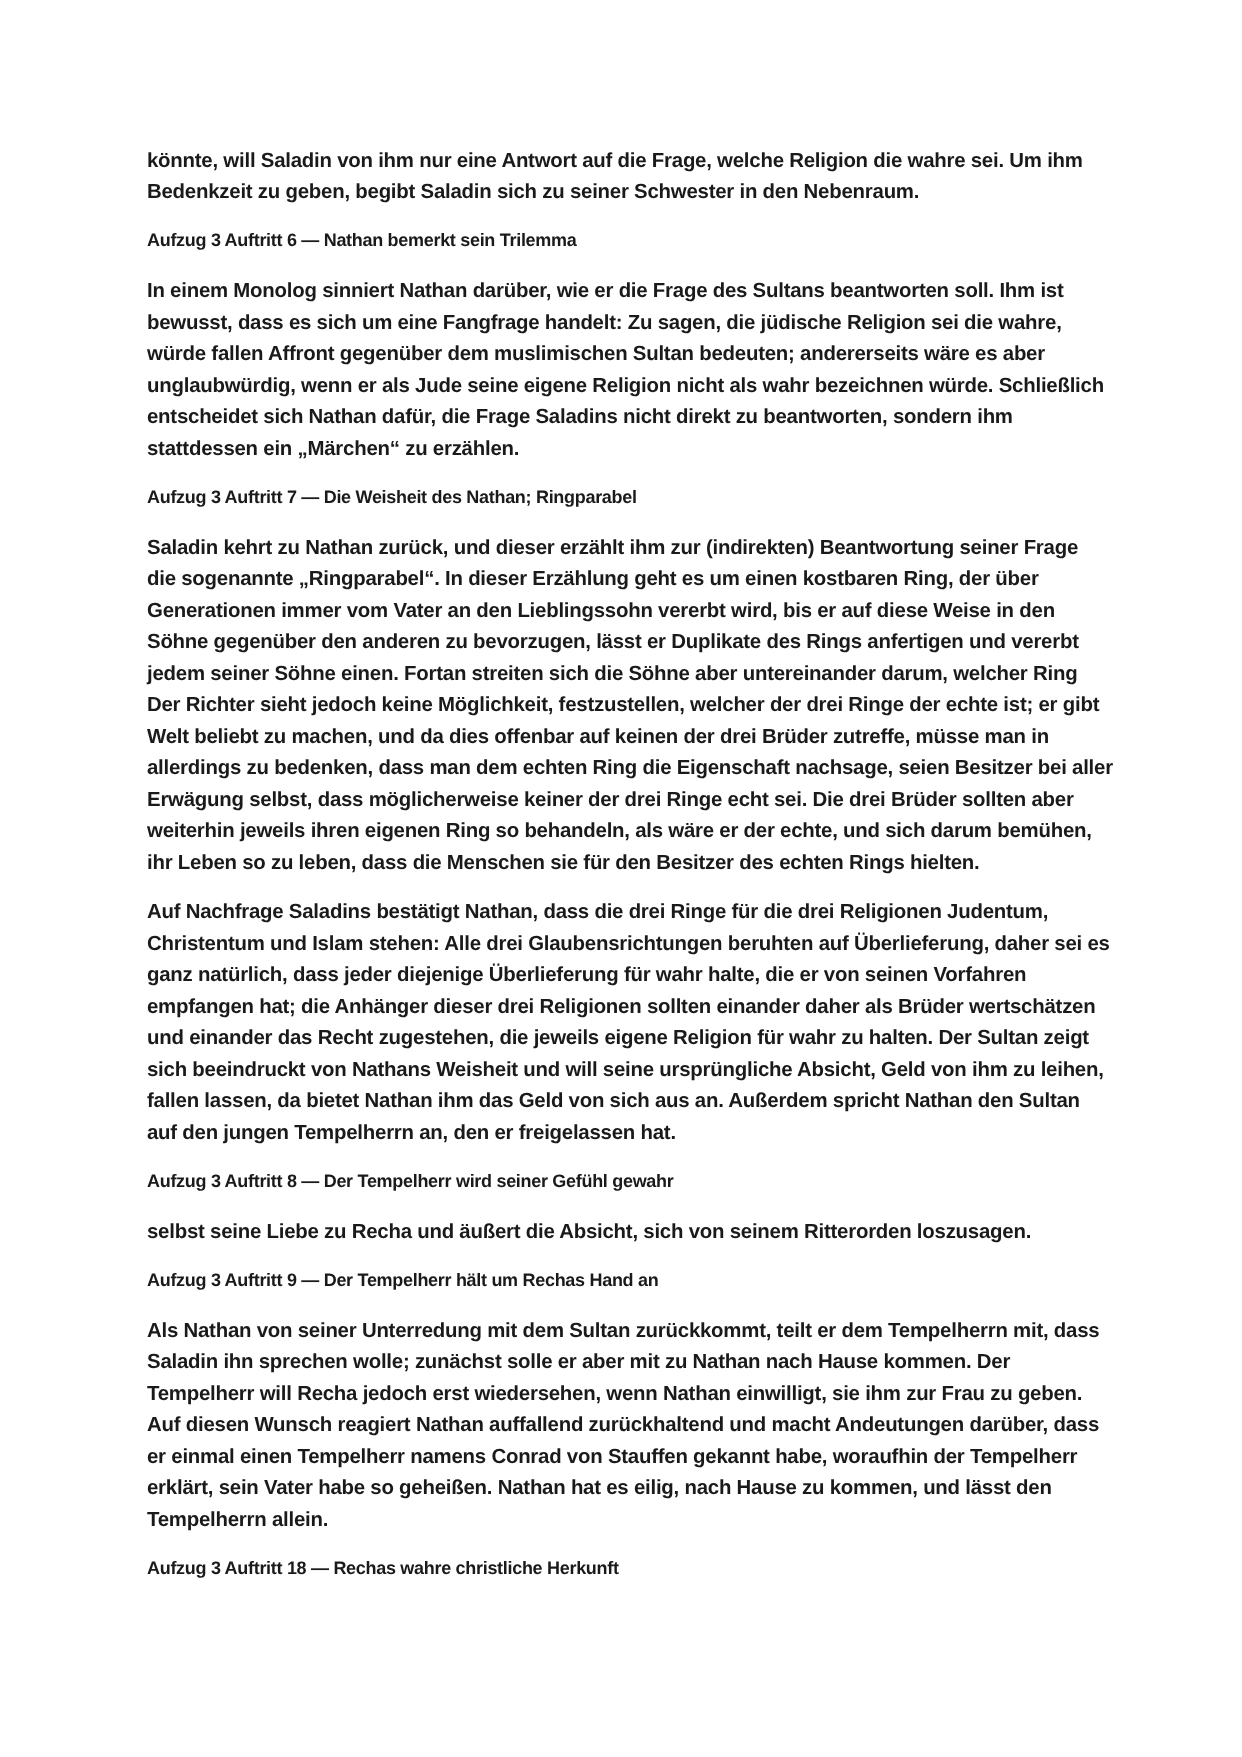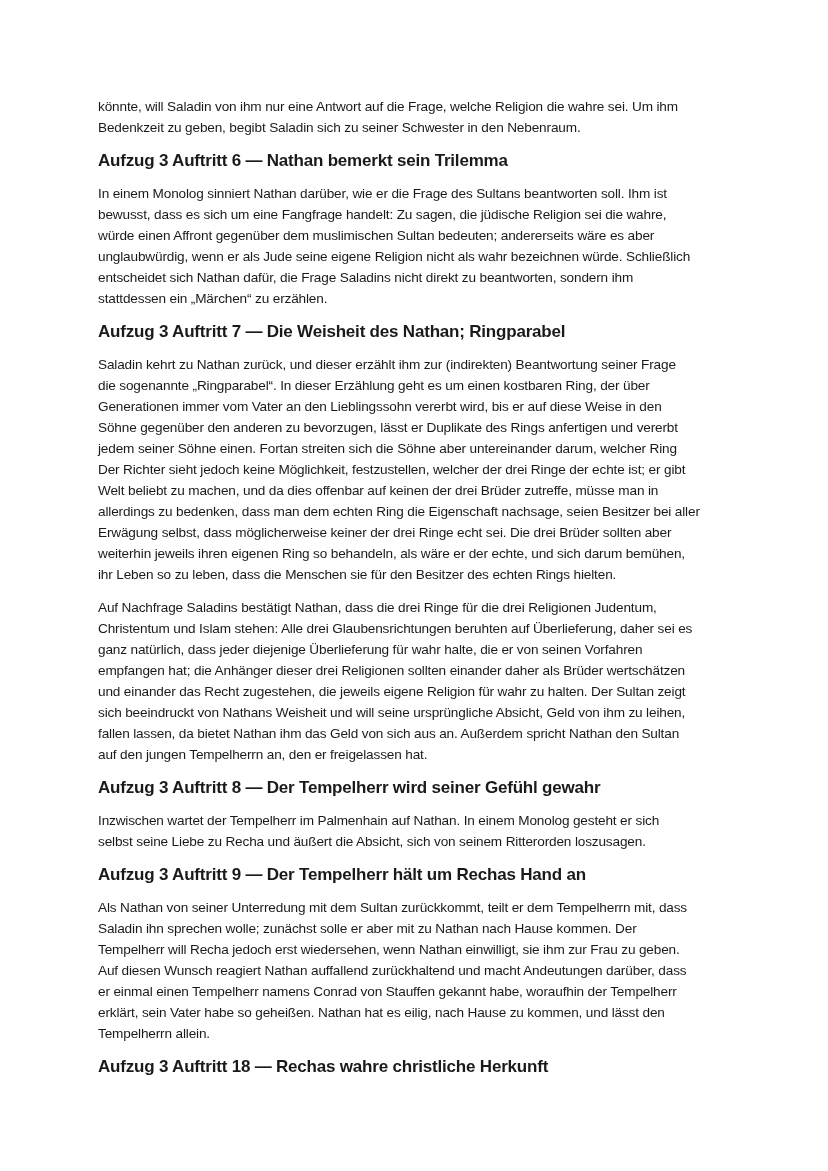--- a/index.html
+++ b/index.html
@@ -23,48 +23,48 @@
     }
     .line {
       font-size: 13.6px;
       line-height: 21px;
       height: 21px;
       white-space: nowrap;
       letter-spacing: -0.15px;
     }
     .heading {
       font-weight: bold;
-      font-size: 17px;
+      font-size: 12px;
       line-height: 21px;
       height: 21px;
       white-space: nowrap;
       letter-spacing: -0.2px;
     }
-    .block { margin: 0; }
+    .block { margin: 0; font-weight: bold; }
     .gap-after-para { height: 12px; }
     .gap-after-head { height: 12px; }
   </style>
 </head>
 <body>
 
 <div class="page">
 
   <div class="block">
     <div class="line">könnte, will Saladin von ihm nur eine Antwort auf die Frage, welche Religion die wahre sei. Um ihm</div>
     <div class="line">Bedenkzeit zu geben, begibt Saladin sich zu seiner Schwester in den Nebenraum.</div>
   </div>
   <div class="gap-after-para"></div>
 
   <div class="heading">Aufzug 3 Auftritt 6 — Nathan bemerkt sein Trilemma</div>
   <div class="gap-after-head"></div>
 
   <div class="block">
     <div class="line">In einem Monolog sinniert Nathan darüber, wie er die Frage des Sultans beantworten soll. Ihm ist</div>
     <div class="line">bewusst, dass es sich um eine Fangfrage handelt: Zu sagen, die jüdische Religion sei die wahre,</div>
-    <div class="line">würde einen Affront gegenüber dem muslimischen Sultan bedeuten; andererseits wäre es aber</div>
+    <div class="line">würde fallen Affront gegenüber dem muslimischen Sultan bedeuten; andererseits wäre es aber</div>
     <div class="line">unglaubwürdig, wenn er als Jude seine eigene Religion nicht als wahr bezeichnen würde. Schließlich</div>
     <div class="line">entscheidet sich Nathan dafür, die Frage Saladins nicht direkt zu beantworten, sondern ihm</div>
     <div class="line">stattdessen ein „Märchen“ zu erzählen.</div>
   </div>
   <div class="gap-after-para"></div>
 
   <div class="heading">Aufzug 3 Auftritt 7 — Die Weisheit des Nathan; Ringparabel</div>
   <div class="gap-after-head"></div>
 
   <div class="block">
@@ -91,21 +91,20 @@
     <div class="line">sich beeindruckt von Nathans Weisheit und will seine ursprüngliche Absicht, Geld von ihm zu leihen,</div>
     <div class="line">fallen lassen, da bietet Nathan ihm das Geld von sich aus an. Außerdem spricht Nathan den Sultan</div>
     <div class="line">auf den jungen Tempelherrn an, den er freigelassen hat.</div>
   </div>
   <div class="gap-after-para"></div>
 
   <div class="heading">Aufzug 3 Auftritt 8 — Der Tempelherr wird seiner Gefühl gewahr</div>
   <div class="gap-after-head"></div>
 
   <div class="block">
-    <div class="line">Inzwischen wartet der Tempelherr im Palmenhain auf Nathan. In einem Monolog gesteht er sich</div>
     <div class="line">selbst seine Liebe zu Recha und äußert die Absicht, sich von seinem Ritterorden loszusagen.</div>
   </div>
   <div class="gap-after-para"></div>
 
   <div class="heading">Aufzug 3 Auftritt 9 — Der Tempelherr hält um Rechas Hand an</div>
   <div class="gap-after-head"></div>
 
   <div class="block">
     <div class="line">Als Nathan von seiner Unterredung mit dem Sultan zurückkommt, teilt er dem Tempelherrn mit, dass</div>
     <div class="line">Saladin ihn sprechen wolle; zunächst solle er aber mit zu Nathan nach Hause kommen. Der</div>

